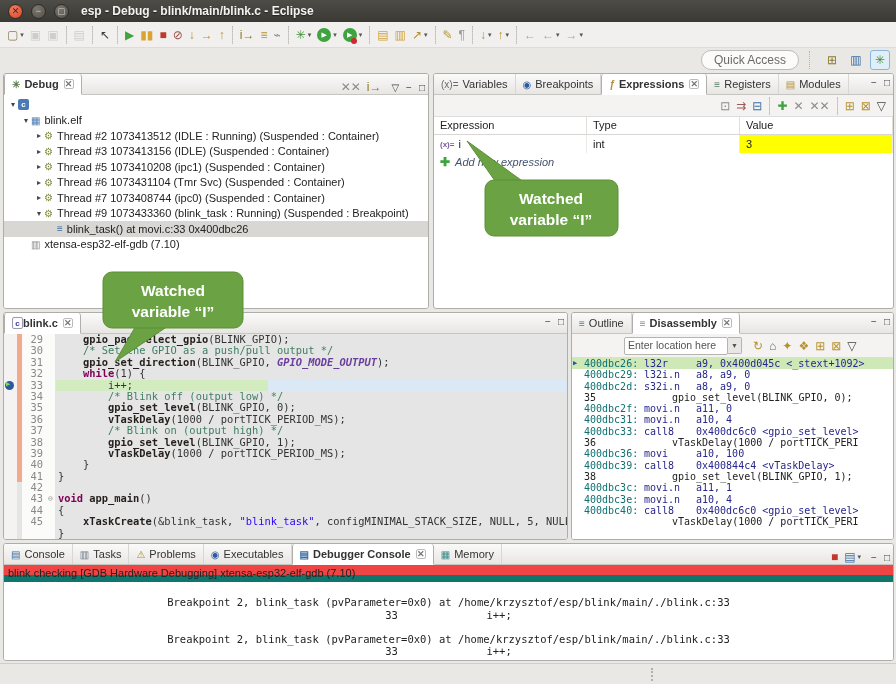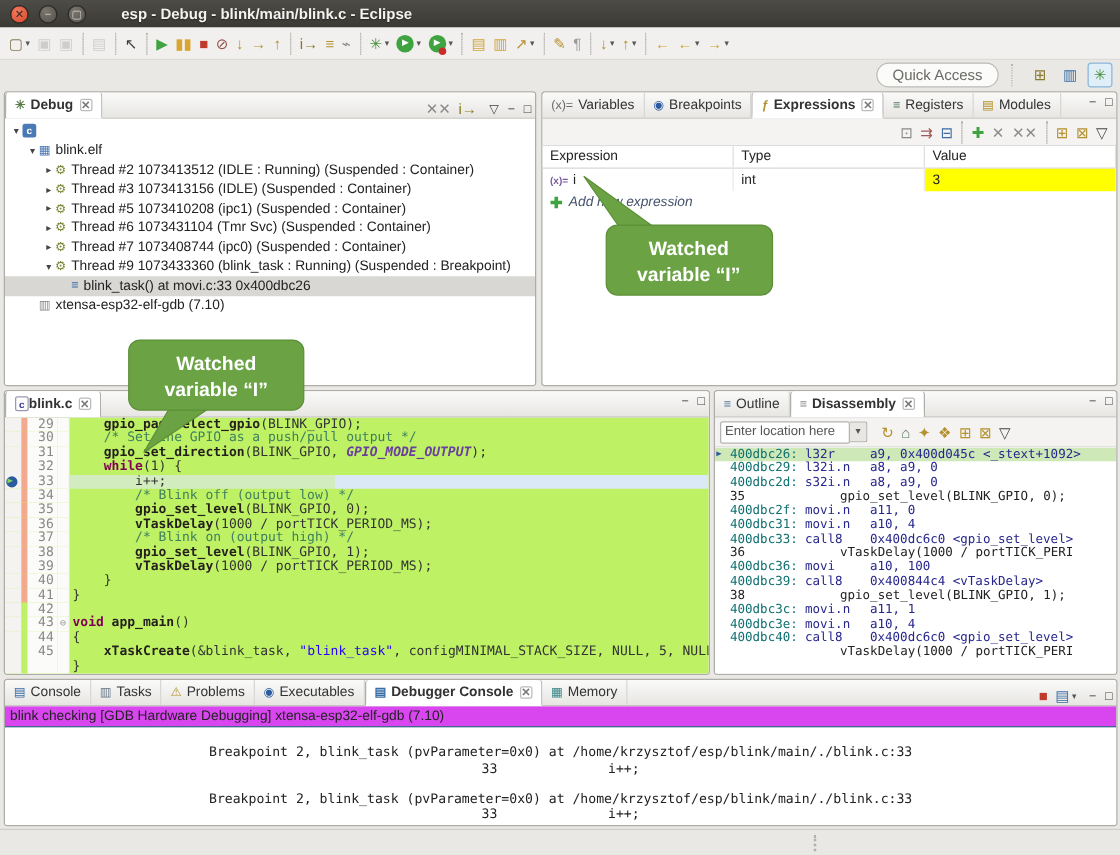--- a/index.html
+++ b/index.html
@@ -6,21 +6,21 @@
   html,body { width:896px; height:684px; overflow:hidden; }
   body { font-family:"Liberation Sans", sans-serif; background:#e9e8e5; position:relative; font-size:11px; color:#222; }
 
   
   .titlebar { position:absolute; left:0; top:0; width:896px; height:22px;
     background:linear-gradient(#4e4c47,#3a3934); display:flex; align-items:center; }
   .winbtn { width:15px; height:15px; border-radius:50%; margin-left:8px; display:inline-flex;
     align-items:center; justify-content:center; font-size:9px; color:#3a2a20; border:1px solid #2c2b27; }
   .winbtn.close { background:radial-gradient(circle at 35% 30%, #f07a5a, #d9472e); }
   .winbtn.min, .winbtn.max { background:radial-gradient(circle at 35% 30%, #7a766e, #55524b); color:#cfcdc6; }
-  .title-text { color:#f4f3f0; font-weight:bold; font-size:12px; margin-left:28px; text-shadow:0 1px 1px #222; }
+  .title-text { color:#f4f3f0; font-weight:bold; font-size:12px; margin-left:12px; text-shadow:0 1px 1px #222; }
 
   
   .toolbar { position:absolute; left:0; top:22px; width:896px; height:26px; background:#f1f0ee;
     border-bottom:1px solid #dddcd8; display:flex; align-items:center; padding-left:4px; }
   .tbtn { display:inline-flex; align-items:center; height:20px; padding:0 2px; margin:0 1px; border-radius:3px; cursor:default; }
   .tbtn .g { font-size:12px; line-height:14px; }
   .tbtn.disabled { opacity:.4; filter:grayscale(.8); }
   .tbtn .dd { font-size:7px; color:#555; margin-left:2px; }
   .tbtn.circle .g { background:#3fa33f; color:#fff; border-radius:50%; width:14px; height:14px;
     line-height:14px; font-size:7px; text-align:center; }
@@ -73,58 +73,58 @@
   .cell { height:18px; display:flex; align-items:center; padding-left:6px; border-right:1px solid #eceae6; }
   .c-expr { width:153px; flex:0 0 153px; }
   .c-type { width:153px; flex:0 0 153px; }
   .c-val { flex:1; }
   .c-val.hl { background:#ffff00; }
   .xvar-ic { color:#7a5aa0; font-size:8px; margin-right:4px; font-weight:bold; }
   .add-plus { color:#3fa33f; font-weight:bold; margin-right:5px; font-size:12px; }
   .add-text { font-style:italic; color:#44526b; }
 
   
-  .ed-body { flex:1; display:flex; flex-direction:column; overflow:hidden; background:#bef264;
+  .ed-body { flex:1; display:flex; flex-direction:column; overflow:hidden; background:#e5e5e5;
     font-family:"DejaVu Sans Mono", monospace; font-size:10.4px; }
   .cl { height:11.4px; line-height:11.4px; display:flex; white-space:pre; }
   .g-annot { flex:0 0 13px; background:#f4f3f1; position:relative; }
   .g-change { flex:0 0 5px; }
   .g-change.chg { background:#f2a98e; }
   .g-num { flex:0 0 24px; color:#8a8987; text-align:right; padding-right:3px; background:#fbfbfa; }
   .g-fold { flex:0 0 10px; color:#9a9996; font-size:8px; text-align:center; background:#fbfbfa;
     border-right:1px solid #e4e3e0; }
   .code { flex:1; padding-left:2px; }
   .cl.cur .code { background:linear-gradient(to right, #d2ecc0 0, #d2ecc0 212px, #dbe8f6 212px, #dbe8f6 100%); }
   .bp { position:absolute; left:1px; top:1px; width:9px; height:9px; background:#2c5aa0; border-radius:50%; }
   .bp::after { content:"\25B6"; position:absolute; left:1px; top:-2px; font-size:7px; color:#7ed957; }
   .p { color:#333; } .f { color:#241f1c; font-weight:bold; } .c { color:#3F7F5F; }
   .k { color:#7F0055; font-weight:bold; } .m { color:#6A3E9E; font-style:italic; font-weight:bold; }
   .s { color:#2A00FF; }
 
   
   .dis-toolbar { height:24px; flex:0 0 24px; background:#f4f3f1; border-bottom:1px solid #ddd;
     display:flex; align-items:center; padding:0 4px; }
   .loc-box { width:104px; height:18px; border:1px solid #b5b4b0; background:#fff; border-radius:2px;
-    color:#555; font-size:10.5px; padding:1px 3px; overflow:hidden; white-space:nowrap; }
+    color:#555; font-size:10.5px; padding:1px 3px; overflow:hidden; white-space:nowrap;margin-left:48px; }
   .loc-dd { width:14px; height:17px; border:1px solid #b5b4b0; border-left:none; background:#e8e7e4;
     font-size:7px; color:#555; text-align:center; line-height:16px; border-radius:0 2px 2px 0; }
   .dis-body { flex:1; overflow:hidden; background:#fff; font-family:"DejaVu Sans Mono", monospace;
     font-size:10px; }
   .dl { height:11.3px; line-height:11.3px; white-space:pre; display:flex; position:relative; padding-left:12px; }
   .dl.cur { background:#cfe8b8; }
   .dl .cur-arrow { position:absolute; left:1px; top:0; color:#2c5aa0; font-size:7px; }
   .d-addr { color:#0f7070; width:60px; flex:0 0 60px; }
   .d-mn { color:#26268C; width:52px; flex:0 0 52px; }
   .d-ops { color:#26268C; }
   .d-num { color:#222; width:60px; flex:0 0 60px; }
   .d-src { color:#222; padding-left:28px; }
 
   
-  .con-header { height:17px; flex:0 0 17px; border-bottom:1px solid #0f766e; padding:2px 4px 0 4px;
-    font-size:11px; color:#222; background:#d946ef; }
+  .con-header { height:17px; flex:0 0 17px; border-bottom:7px solid #0f766e; padding:2px 4px 0 4px;
+    font-size:11px; color:#222; background:#ef4444; }
   .con-body { flex:1; background:#fff; font-family:"DejaVu Sans Mono", monospace; font-size:10.5px;
     padding:2px 4px; }
   .con-line { height:12.3px; line-height:12.3px; white-space:pre;text-align:center; }
 
   
   .statusbar { position:absolute; left:0; top:663px; width:896px; height:21px; background:#e9e8e5;
     border-top:1px solid #cfcecb; }
   .sash-dots { position:absolute; left:651px; top:4px; width:3px; height:13px;
     border-left:2px dotted #b0afab; }
 

